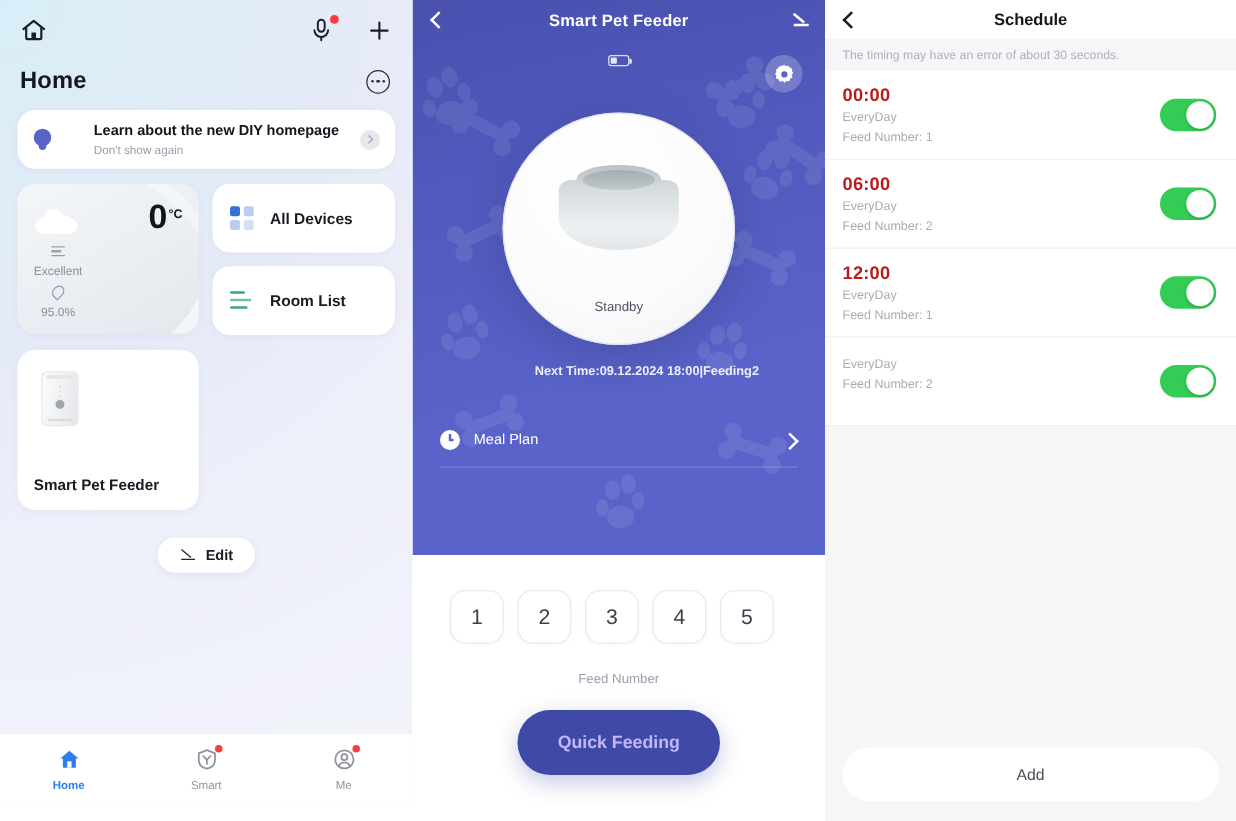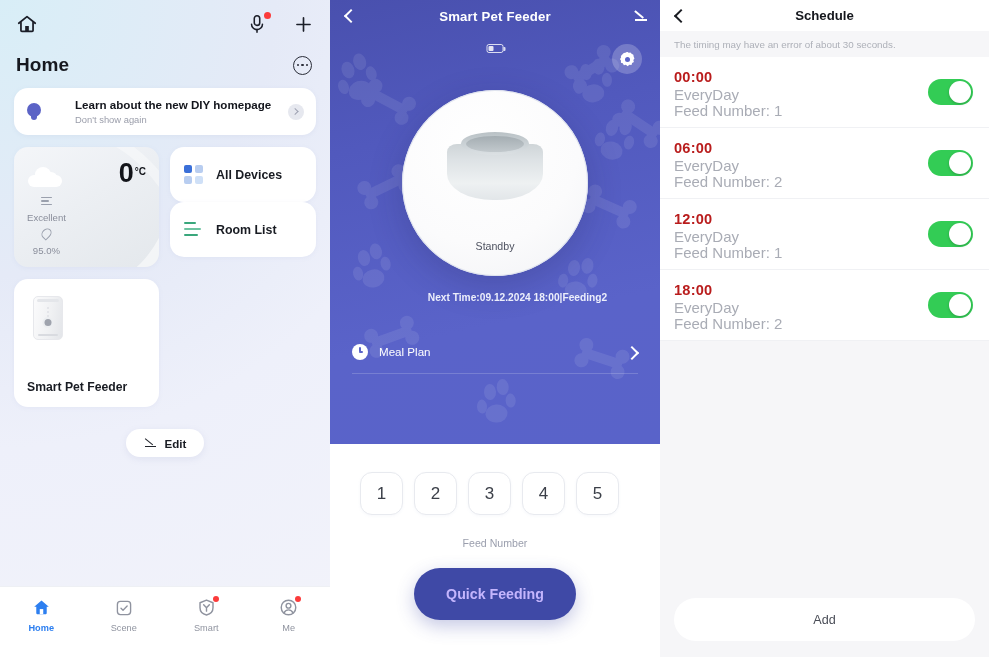--- a/index.html
+++ b/index.html
@@ -84,21 +84,21 @@
   .wx-line { display:flex; align-items:center; gap: 6px; margin-top: 5px; flex-direction: column; }
   .wx-line span { font-size: 9.6px; color: #8a8e9b; }
   .ic-air { width:11px; height:9px; position:relative; }
   .ic-air i { position:absolute; left:0; height:1.3px; background:#9aa0ad; border-radius:1px; display:block;}
   .ic-air i:nth-child(1){ top:0px; width:11px;}
   .ic-air i:nth-child(2){ top:3.4px; width:8px;}
   .ic-air i:nth-child(3){ top:6.8px; width:11px;}
   .ic-drop { width:9px; height:11px; border:1.3px solid #9aa0ad;
              border-radius: 0 50% 50% 50%; transform: rotate(-135deg); }
 
-  .shortcut-col { flex: 1 1 auto; display:flex; flex-direction: column; }
+  .shortcut-col { flex: 1 1 auto; display:flex; flex-direction: column; gap: 11px; }
   .shortcut {
     height: 55px; background:#fff; border-radius: 14px; display:flex; align-items:center;
     padding: 0 14px; gap: 13px; box-shadow: 0 1px 5px rgba(120,130,180,.07);
   }
   .shortcut .label { font-size: 12.4px; font-weight: 700; color: #181b22; }
   .grid-ic { width:19px; height:19px; display:grid; grid-template-columns: 1fr 1fr;
              grid-template-rows: 1fr 1fr; gap: 2.6px; }
   .grid-ic i { display:block; border-radius: 2px; }
   .grid-ic i:nth-child(1){ background:#3a6fd8; }
   .grid-ic i:nth-child(2){ background:#b8cdf0; }
@@ -252,21 +252,21 @@
                         border-left:2px solid #1a1c22; border-bottom:2px solid #1a1c22;
                         transform: rotate(45deg); }
   .sch-title { position:absolute; left:0; right:0; text-align:center; font-size: 13.2px;
                font-weight:700; color:#14161c; }
   .sch-note { height: 26px; background:#f6f6f8; display:flex; align-items:center;
               padding: 0 14px; font-size: 9.8px; color:#adb0b8; }
   .sch-list { background:#fff; }
   .sch-item { position:relative; height: 71px; padding: 12px 16px 0 14px;
               border-bottom: 1px solid #f0f1f4; }
   .sch-time { font-size: 14.6px; font-weight:700; color:#b91c1c; letter-spacing:.2px; }
-  .sch-sub { font-size: 15px; color:#a9acb5; margin-top: 3px; line-height: 13px; }
+  .sch-sub { font-size: 10px; color:#a9acb5; margin-top: 3px; line-height: 13px; }
   .sw { position:absolute; right: 16px; top: 22px; width: 45px; height: 26px;
         border-radius: 13px; background:#33cc55; }
   .sw i { position:absolute; right: 2px; top: 2px; width: 22px; height: 22px;
           border-radius:50%; background:#fff; display:block;
           box-shadow: 0 1px 3px rgba(0,0,0,.22); }
   .add-wrap { position:absolute; left: 14px; right: 14px; bottom: 16px; }
   .add-btn { height: 43px; border-radius: 22px; background:#fff; display:flex;
              align-items:center; justify-content:center; font-size: 12.6px; color:#4a4d57; }
 </style>
 </head>
@@ -400,29 +400,20 @@
         <span class="ticon">
           <svg width="19" height="19" viewBox="0 0 24 24" fill="#2d7ff0">
             <path d="M12 3.2 2.8 11h2.6v8.4c0 .6.5 1 1 1h11.2c.6 0 1-.4 1-1V11h2.6L12 3.2z"></path>
             <rect x="9.8" y="14" width="4.4" height="6.4" fill="#ffffff"></rect>
           </svg>
         </span>
         <span class="tlabel">Home</span>
       </div>
       <div class="tab">
         <span class="ticon">
-          <svg width="18" height="18" viewBox="0 0 24 24" fill="none" stroke="#8f939f" stroke-width="1.8" stroke-linecap="round" stroke-linejoin="round">
-            <rect x="3.2" y="3.2" width="17.6" height="17.6" rx="4"></rect>
-            <path d="M8 12.2l2.7 2.7L16.2 9.4"></path>
-          </svg>
-        </span>
-        <span class="tlabel">Scene</span>
-      </div>
-      <div class="tab">
-        <span class="ticon">
           <svg width="19" height="19" viewBox="0 0 24 24" fill="none" stroke="#8f939f" stroke-width="1.8" stroke-linecap="round" stroke-linejoin="round">
             <path d="M12 2.6l8.2 3.4v6.4c0 4.6-3.4 8-8.2 9-4.8-1-8.2-4.4-8.2-9V6z"></path>
             <path d="M8.4 8.6l3.6 3.8 3.6-3.8M12 12.4v4.2"></path>
           </svg>
           <span class="reddot2"></span>
         </span>
         <span class="tlabel">Smart</span>
       </div>
       <div class="tab">
         <span class="ticon">
@@ -621,21 +612,20 @@
       </div>
       <div class="sch-item">
         <div class="sch-time">12:00</div>
         <div class="sch-sub">EveryDay</div>
         <div class="sch-sub">Feed Number: 1</div>
         <div class="sw">
             <i></i>
           </div>
       </div>
       <div class="sch-item">
-        <div class="sch-time">18:00</div>
         <div class="sch-sub">EveryDay</div>
         <div class="sch-sub">Feed Number: 2</div>
         <div class="sw">
             <i></i>
           </div>
       </div>
     </div>
 
     <div class="add-wrap">
       <div class="add-btn">Add</div>

